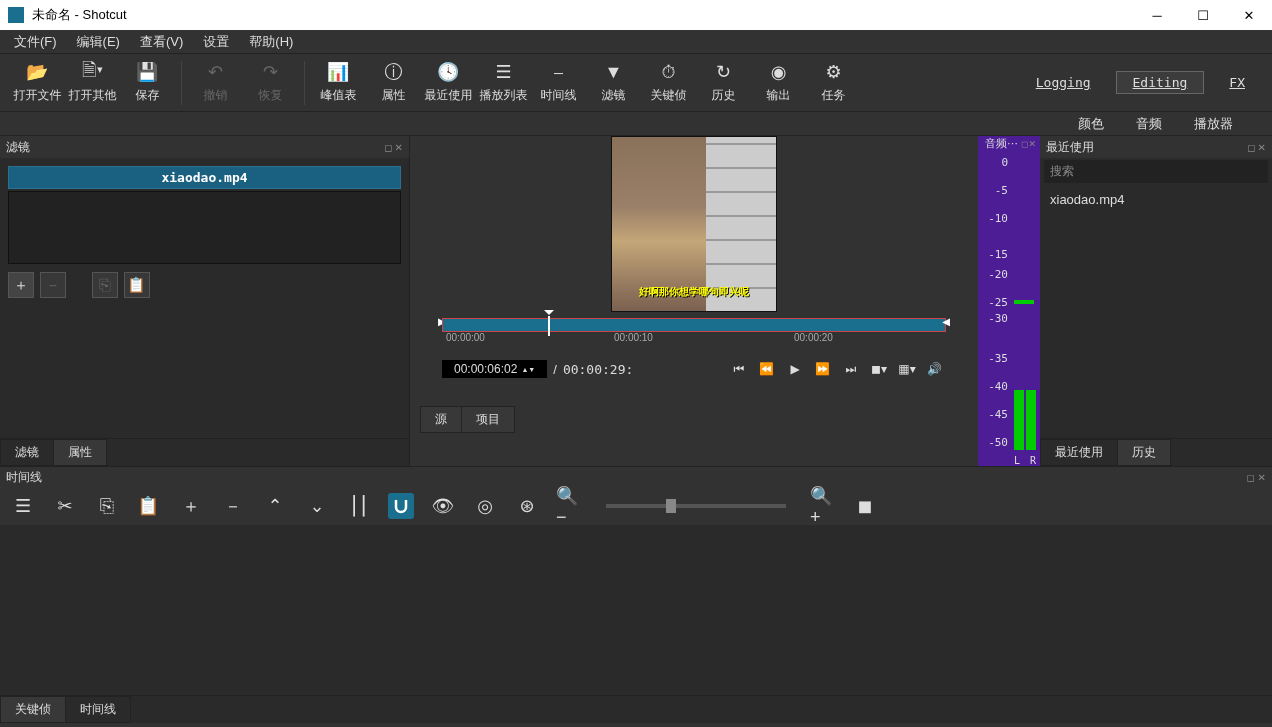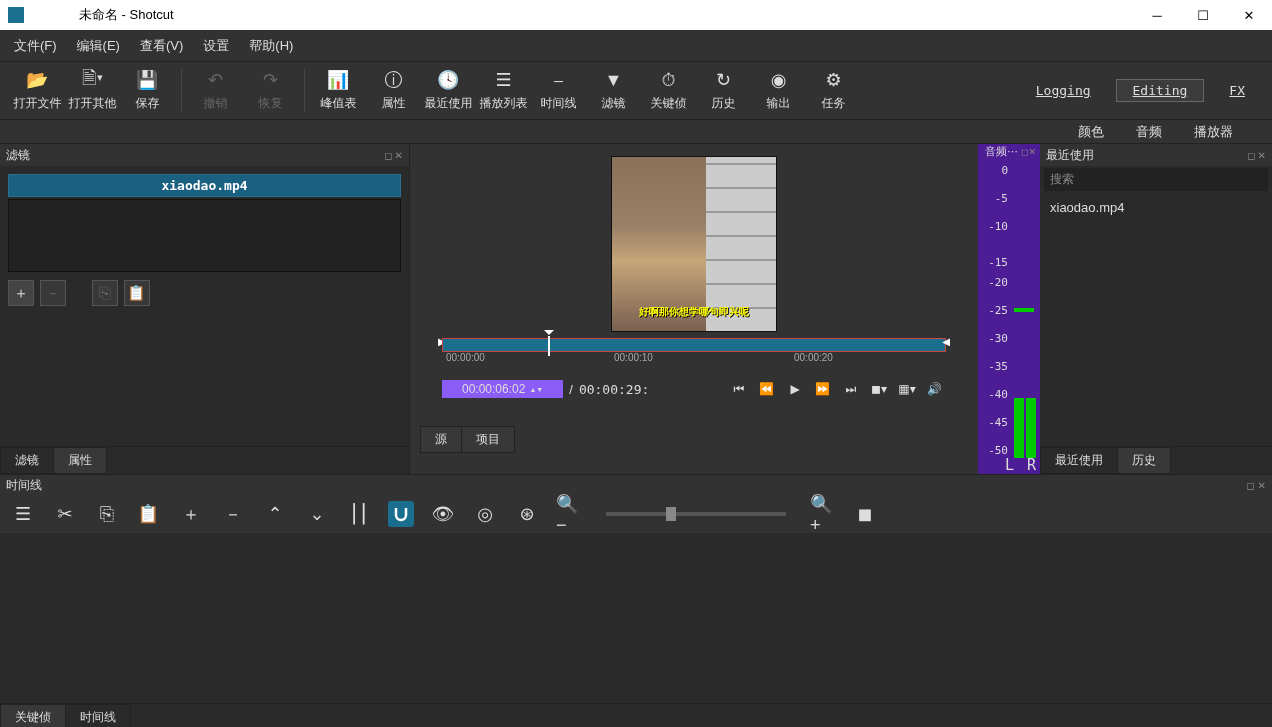--- a/index.html
+++ b/index.html
@@ -1,23 +1,23 @@
 <!DOCTYPE html>
 <html><head>
 <meta charset="utf-8">
 <style>
 * { margin: 0; padding: 0; box-sizing: border-box; font-family: "Microsoft YaHei", sans-serif; }
 body { background: #323232; color: #ddd; width: 1272px; height: 727px; overflow: hidden; font-size: 13px; }
 
 .titlebar { height: 30px; background: #fff; display: flex; align-items: center; padding: 0 0 0 8px; color: #000; }
 .titlebar .app-icon { width: 16px; height: 16px; background: #1a6e8e; margin-right: 8px; }
-.titlebar .title { flex: 1; margin-left: 47px; }
+.titlebar .title { flex: 1; }
 .titlebar .win-btn { width: 46px; height: 30px; display: flex; align-items: center; justify-content: center; font-family: Arial; }
 
-.menubar { height: 32px; background: #323232; display: flex; align-items: center; padding: 0 4px; border-bottom: 1px solid #222; }
+.menubar { height: 24px; background: #323232; display: flex; align-items: center; padding: 0 4px; border-bottom: 1px solid #222; }
 .menubar .item { padding: 2px 10px; cursor: pointer; }
 
 .toolbar { height: 58px; background: #323232; display: flex; align-items: center; padding: 0 10px; gap: 0; border-bottom: 1px solid #222; }
 .toolbar .btn { display: flex; flex-direction: column; align-items: center; justify-content: center; gap: 4px; min-width: 55px; height: 54px; cursor: pointer; font-size: 12px; color: #ddd; }
 .toolbar .btn.disabled { color: #666; }
 .toolbar .btn .ico { font-size: 18px; height: 22px; display: flex; align-items: center; }
 .toolbar .sep { width: 1px; height: 44px; background: #444; margin: 0 6px; }
 .toolbar .right-group { margin-left: auto; display: flex; align-items: center; gap: 8px; text-decoration: underline; }
 .toolbar .mode-btn { padding: 3px 16px; border: 1px solid transparent; font-family: monospace; font-size: 13px; }
 .toolbar .mode-btn.active { border: 1px solid #666; background: #3c3c3c; }
@@ -31,41 +31,41 @@
 .clip-name { background: #1a6080; color: #fff; font-family: monospace; font-weight: bold; text-align: center; padding: 3px 0; border: 1px solid #2a7090; }
 .filter-list { flex: 1; background: #222; margin-top: 2px; border: 1px solid #111; }
 .filter-actions { display: flex; gap: 6px; margin-top: 8px; }
 .sq-btn { width: 26px; height: 26px; background: #444; display: flex; align-items: center; justify-content: center; font-size: 15px; border: 1px solid #555; }
 .sq-btn.disabled { background: #383838; color: #666; }
 .tab-bar { display: flex; background: #2a2a2a; border-top: 1px solid #222; }
 .tab { padding: 4px 14px; background: #383838; border: 1px solid #222; font-size: 12px; margin-right: -1px; }
 .tab.active { background: #2a2a2a; }
 
 .panel-center { flex: 1; display: flex; flex-direction: column; align-items: center; background: #323232; position: relative; }
-.video-preview { width: 166px; height: 176px; background: linear-gradient(180deg,#8a715a 0%,#9a8068 40%,#c4a678 60%,#7a6050 100%); position: relative; margin-top: 12px; border: 1px solid #111; overflow: hidden; }
+.video-preview { width: 166px; height: 176px; background: linear-gradient(180deg,#8a715a 0%,#9a8068 40%,#c4a678 60%,#7a6050 100%); position: relative; margin-top: 0; border: 1px solid #111; overflow: hidden; }
 .video-preview .cabinet { position: absolute; right: 0; top: 0; width: 70px; height: 100%; background: repeating-linear-gradient(0deg,#ccc 0,#ccc 22px,#999 22px,#999 24px); }
 .video-preview .subtitle { position: absolute; bottom: 12px; left: 0; right: 0; text-align: center; font-size: 10px; color: #ff0; font-weight: bold; text-shadow: 1px 1px 0 #000; }
 .scrub-bar { width: 504px; margin-top: 6px; position: relative; }
 .scrub-track { height: 14px; background: #1a6e8e; border: 1px solid #c44; position: relative; }
 .scrub-handle { position: absolute; top: -2px; left: 106px; width: 2px; height: 20px; background: #fff; }
 .scrub-handle::before { content:''; position:absolute; top:-6px; left:-4px; border:5px solid transparent; border-top-color:#fff; }
 .ruler { height: 22px; display: flex; position: relative; font-family: monospace; font-size: 11px; color: #aaa; }
 .ruler .tick { position: absolute; top: 0; font-size: 10px; }
 .transport { display: flex; align-items: center; gap: 6px; margin-top: 4px; width: 504px; }
-.tc-box { background: #8b5cf6; padding: 2px 20px; font-family: monospace; font-size: 12px; display: flex; align-items: center; gap: 4px; }
+.tc-box { background: #000000; padding: 2px 12px; font-family: monospace; font-size: 12px; display: flex; align-items: center; gap: 4px; }
 .transport .ico-btn { width: 22px; height: 22px; display: flex; align-items: center; justify-content: center; font-size: 12px; cursor: pointer; }
 .source-tabs { display: flex; margin-top: 26px; align-self: flex-start; margin-left: 10px; }
 
 .panel-meter { width: 62px; background: #4c1d95; position: relative; }
 .peak-header { position: absolute; top: 0; right: 4px; font-size: 11px; }
 .db-scale { position: absolute; left: 0; top: 20px; bottom: 40px; width: 100%; }
 .db-scale .db { position: absolute; right: 32px; font-size: 11px; font-family: monospace; text-align: right; width: 24px; }
 .meter-bars { position: absolute; bottom: 16px; right: 4px; display: flex; gap: 2px; }
 .meter-bar { width: 10px; height: 60px; background: linear-gradient(0deg, #0c0 0%, #0c0 100%); }
-.meter-lr { position: absolute; bottom: 0; right: 2px; font-size: 15px; font-family: monospace; letter-spacing: 2px; }
+.meter-lr { position: absolute; bottom: 0; right: 2px; font-size: 10px; font-family: monospace; letter-spacing: 2px; }
 .meter-peak { position: absolute; right: 6px; width: 20px; height: 4px; background: #0c0; }
 
 .panel-right { width: 232px; background: #2a2a2a; display: flex; flex-direction: column; }
 .search-box { background: #222; margin: 2px 4px; padding: 3px 6px; color: #888; font-size: 12px; }
 .recent-list { flex: 1; padding: 4px 8px; }
 .recent-item { padding: 3px 2px; font-size: 13px; }
 
 .timeline-section { border-top: 1px solid #222; }
 .tl-header { height: 20px; display: flex; align-items: center; padding: 0 6px; font-size: 12px; background: #323232; }
 .tl-toolbar { height: 38px; background: #323232; display: flex; align-items: center; padding: 0 10px; gap: 16px; }
@@ -240,21 +240,21 @@
 
   <div class="panel-meter">
     <div class="peak-header"><span>音频⋯</span> <span style="font-size:9px;color:#888">◻✕</span></div>
     <div class="db-scale">
         <div class="db" style="top: 0px;">0</div>
         <div class="db" style="top: 28px;">-5</div>
         <div class="db" style="top: 56px;">-10</div>
         <div class="db" style="top: 92px;">-15</div>
         <div class="db" style="top: 112px;">-20</div>
         <div class="db" style="top: 140px;">-25</div>
-        <div class="db" style="top: 168px; text-align: right;">-30</div>
+        <div class="db" style="top: 156px; text-align: right;">-30</div>
         <div class="db" style="top: 196px;">-35</div>
         <div class="db" style="top: 224px;">-40</div>
         <div class="db" style="top: 252px;">-45</div>
         <div class="db" style="top: 280px;">-50</div>
       </div>
     <div class="meter-peak" style="top:164px"></div>
     <div class="meter-bars">
       <div class="meter-bar"></div>
         <div class="meter-bar"></div>
     </div>

